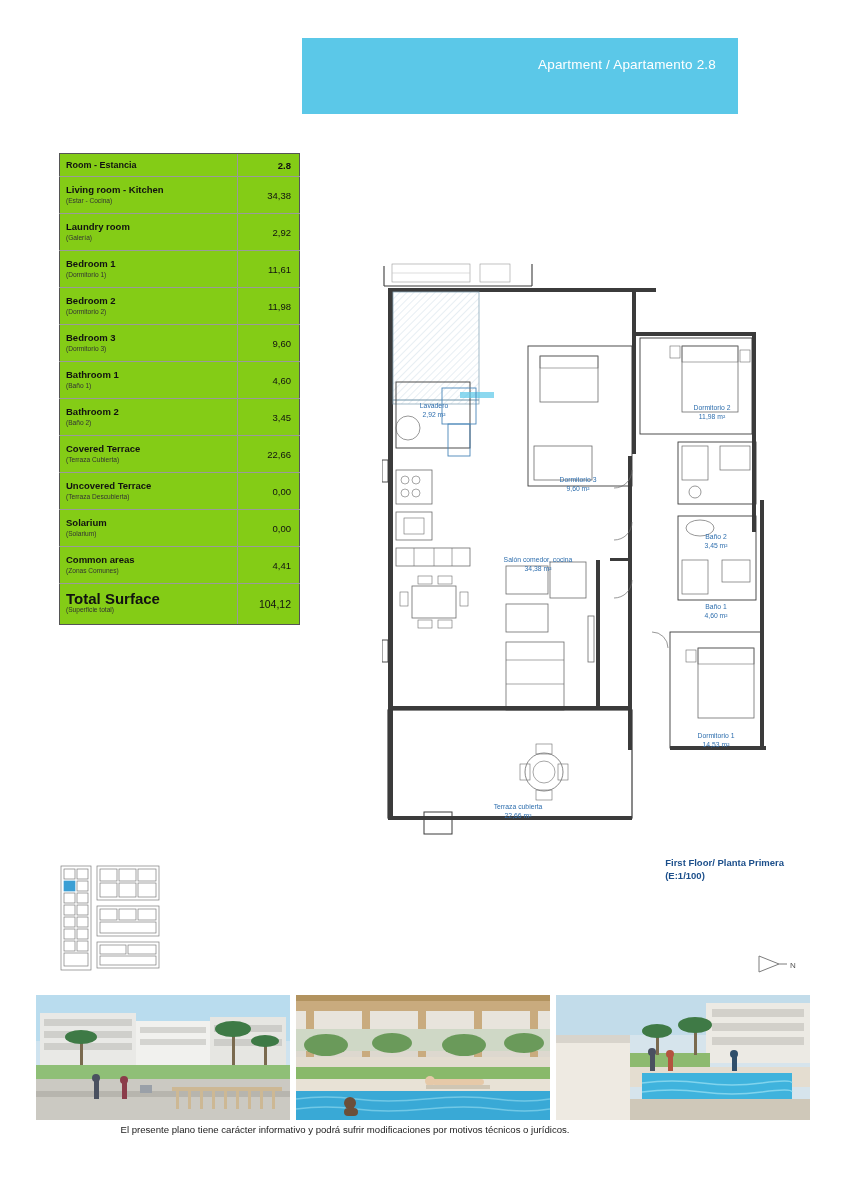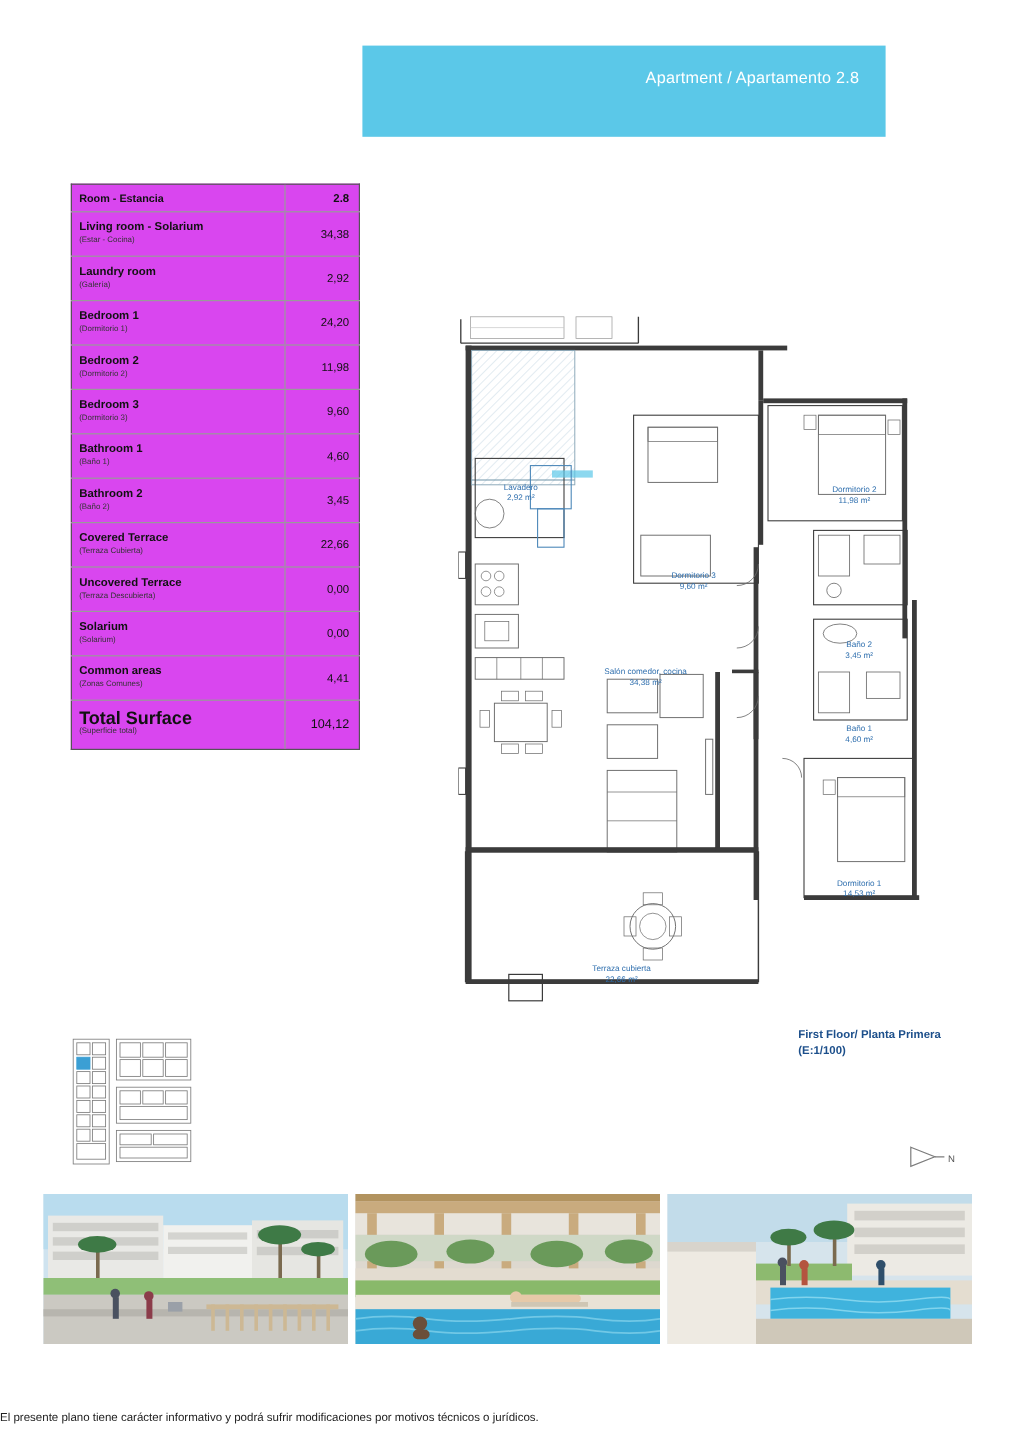--- a/index.html
+++ b/index.html
@@ -32,21 +32,21 @@
   }
 
   
   .surfaces-table {
     position: absolute;
     left: 59px;
     top: 153px;
     width: 241px;
     border: 1px solid #555;
     border-collapse: collapse;
-    background: #d946ef;
+    background: #84cc16;
   }
   .surfaces-table td {
     border-bottom: 1px solid #9a9a9a;
     padding: 0;
     vertical-align: middle;
   }
   .surfaces-table tr:last-child td { border-bottom: none; }
   .srow { display: flex; align-items: center; min-height: 36px; }
   .srow .names { flex: 1; padding: 3px 0 4px 6px; }
   .srow .en {
@@ -131,22 +131,23 @@
   .photo {
     position: relative;
     width: 254px;
     height: 125px;
     overflow: hidden;
   }
 
   .disclaimer {
     position: absolute;
     left: 0;
-    top: 1176px;
+    top: 1124px;
     width: 690px;
+    text-align: center;
     font-size: 9.6px;
     color: #222;
   }
 </style>
 </head>
 <body>
 
 <div class="header-banner">
   <div class="line">Apartment / Apartamento 2.8</div>
 </div>
@@ -161,21 +162,21 @@
           </div>
           <div class="val">2.8</div>
         </div>
       </td>
     </tr>
 
     <tr>
         <td>
       <div class="srow">
         <div class="names">
-          <div class="en">Living room - Solarium</div>
+          <div class="en">Living room - Kitchen</div>
           <div class="es">(Estar - Cocina)</div>
         </div>
         <div class="val">34,38</div>
       </div>
     </td>
       </tr>
 
     <tr>
         <td>
       <div class="srow">
@@ -188,21 +189,21 @@
     </td>
       </tr>
 
     <tr>
         <td>
       <div class="srow">
         <div class="names">
           <div class="en">Bedroom 1</div>
           <div class="es">(Dormitorio 1)</div>
         </div>
-        <div class="val">24,20</div>
+        <div class="val">11,61</div>
       </div>
     </td>
       </tr>
 
     <tr>
         <td>
       <div class="srow">
         <div class="names">
           <div class="en">Bedroom 2</div>
           <div class="es">(Dormitorio 2)</div>

